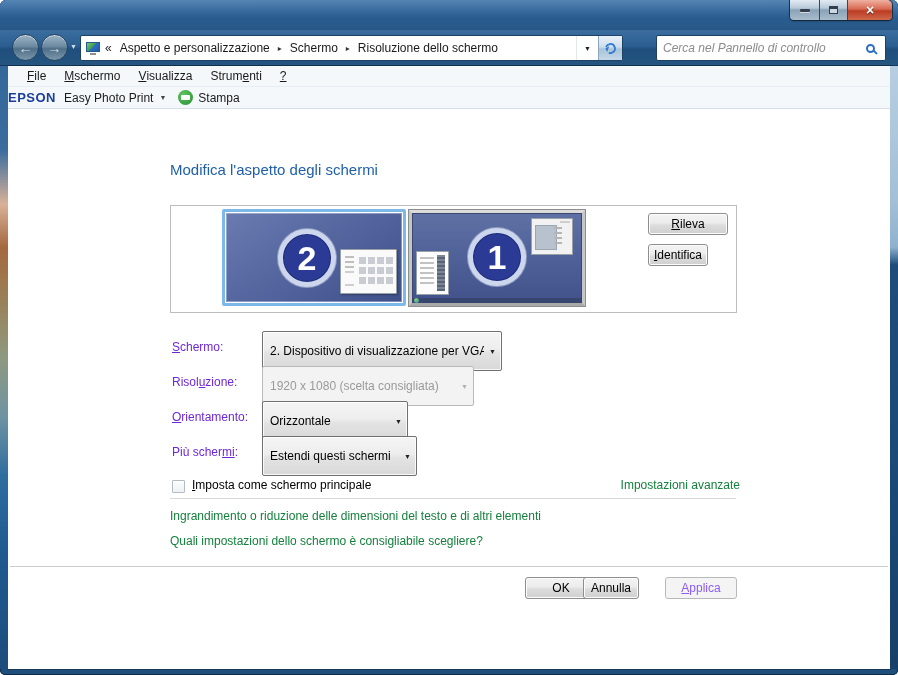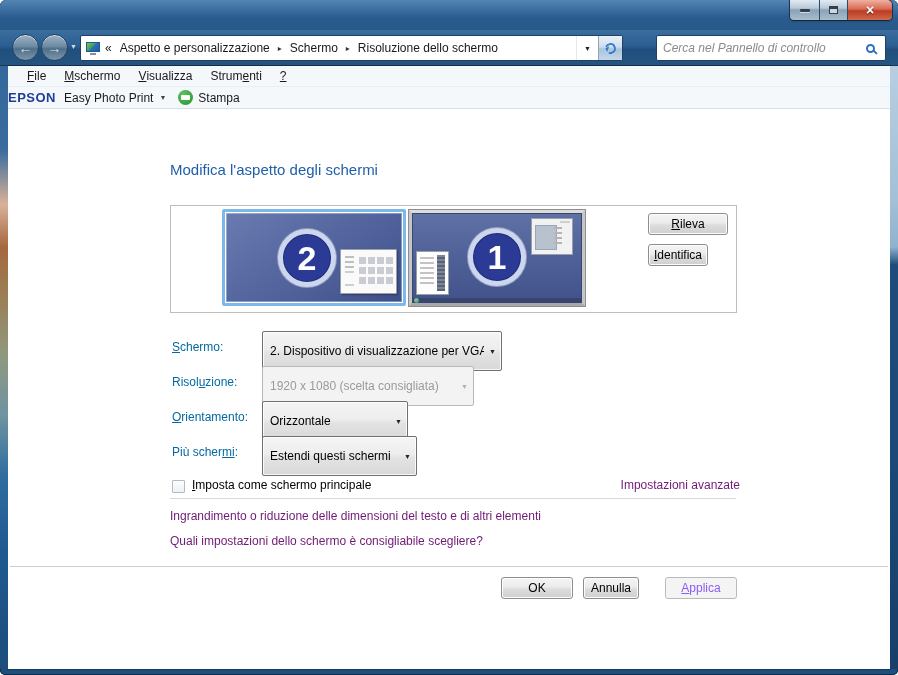--- a/index.html
+++ b/index.html
@@ -129,40 +129,40 @@
   .btn{position:absolute;height:22px;border:1px solid #8e8e8e;border-radius:3px;font-size:12px;color:#000;
     background:linear-gradient(180deg,#f4f4f4 0,#ececec 45%,#dddddd 55%,#cfcfcf 100%);
     display:flex;align-items:center;justify-content:center;
     font-family:"Liberation Sans","DejaVu Sans",sans-serif;
     box-shadow:inset 0 0 0 1px #fcfcfc;}
   .btn.disabled{background:#f4f4f4;border-color:#b9b9b9;color:#8b5cf6;box-shadow:none;}
   .btn-rileva{left:477px;top:7px;width:80px;}
   .btn-identifica{left:477px;top:38px;width:60px;}
 
   
-  .flabel{position:absolute;left:164px;height:23px;display:flex;align-items:center;color:#0369a1;}
+  .flabel{position:absolute;left:164px;height:23px;display:flex;align-items:center;color:#6d28d9;}
   .combo{position:absolute;left:254px;height:40px;border:1px solid #707070;border-radius:2px;
     background:linear-gradient(180deg,#f5f5f5 0,#ededed 45%,#e3e3e3 55%,#d8d8d8 100%);
     display:flex;align-items:center;box-shadow:inset 0 0 0 1px rgba(255,255,255,.8);}
   .combo .val{flex:1;padding-left:7px;white-space:nowrap;overflow:hidden;}
   .combo .arr{width:17px;text-align:center;font-size:7px;color:#222;flex:0 0 auto;}
   .combo.disabled{background:#f3f3f3;border-color:#b9b9b9;box-shadow:none;}
   .combo.disabled .val{color:#9a9a9a;}
   .combo.disabled .arr{color:#b0b0b0;}
 
   .checkbox{position:absolute;left:164px;top:371px;width:13px;height:13px;border:1px solid #b4bcc3;border-radius:1px;
     background:linear-gradient(180deg,#fdfdfd,#eef1f4);}
   .cb-label{position:absolute;left:184px;top:369px;}
-  .link{color:#701a75;text-decoration:none;cursor:pointer;}
+  .link{color:#15803d;text-decoration:none;cursor:pointer;}
   .adv-link{position:absolute;top:369px;right:150px;}
   .sep1{position:absolute;left:162px;top:389px;width:566px;height:1px;background:#b8b8b8;opacity:.55;}
   .link1{position:absolute;left:162px;top:400px;}
   .link2{position:absolute;left:162px;top:425px;}
   .sep2{position:absolute;left:2px;top:457px;width:878px;height:1px;background:#bfbfbf;opacity:.8;}
-  .btn-ok{left:493px;top:468px;width:72px;}
+  .btn-ok{left:517px;top:468px;width:72px;}
   .btn-cancel{left:575px;top:468px;width:56px;}
   .btn-apply{left:657px;top:468px;width:72px;}
 </style>
 </head>
 <body>
 
 <div class="window">
 
   <div class="titlebar">
     <div class="win-controls">

